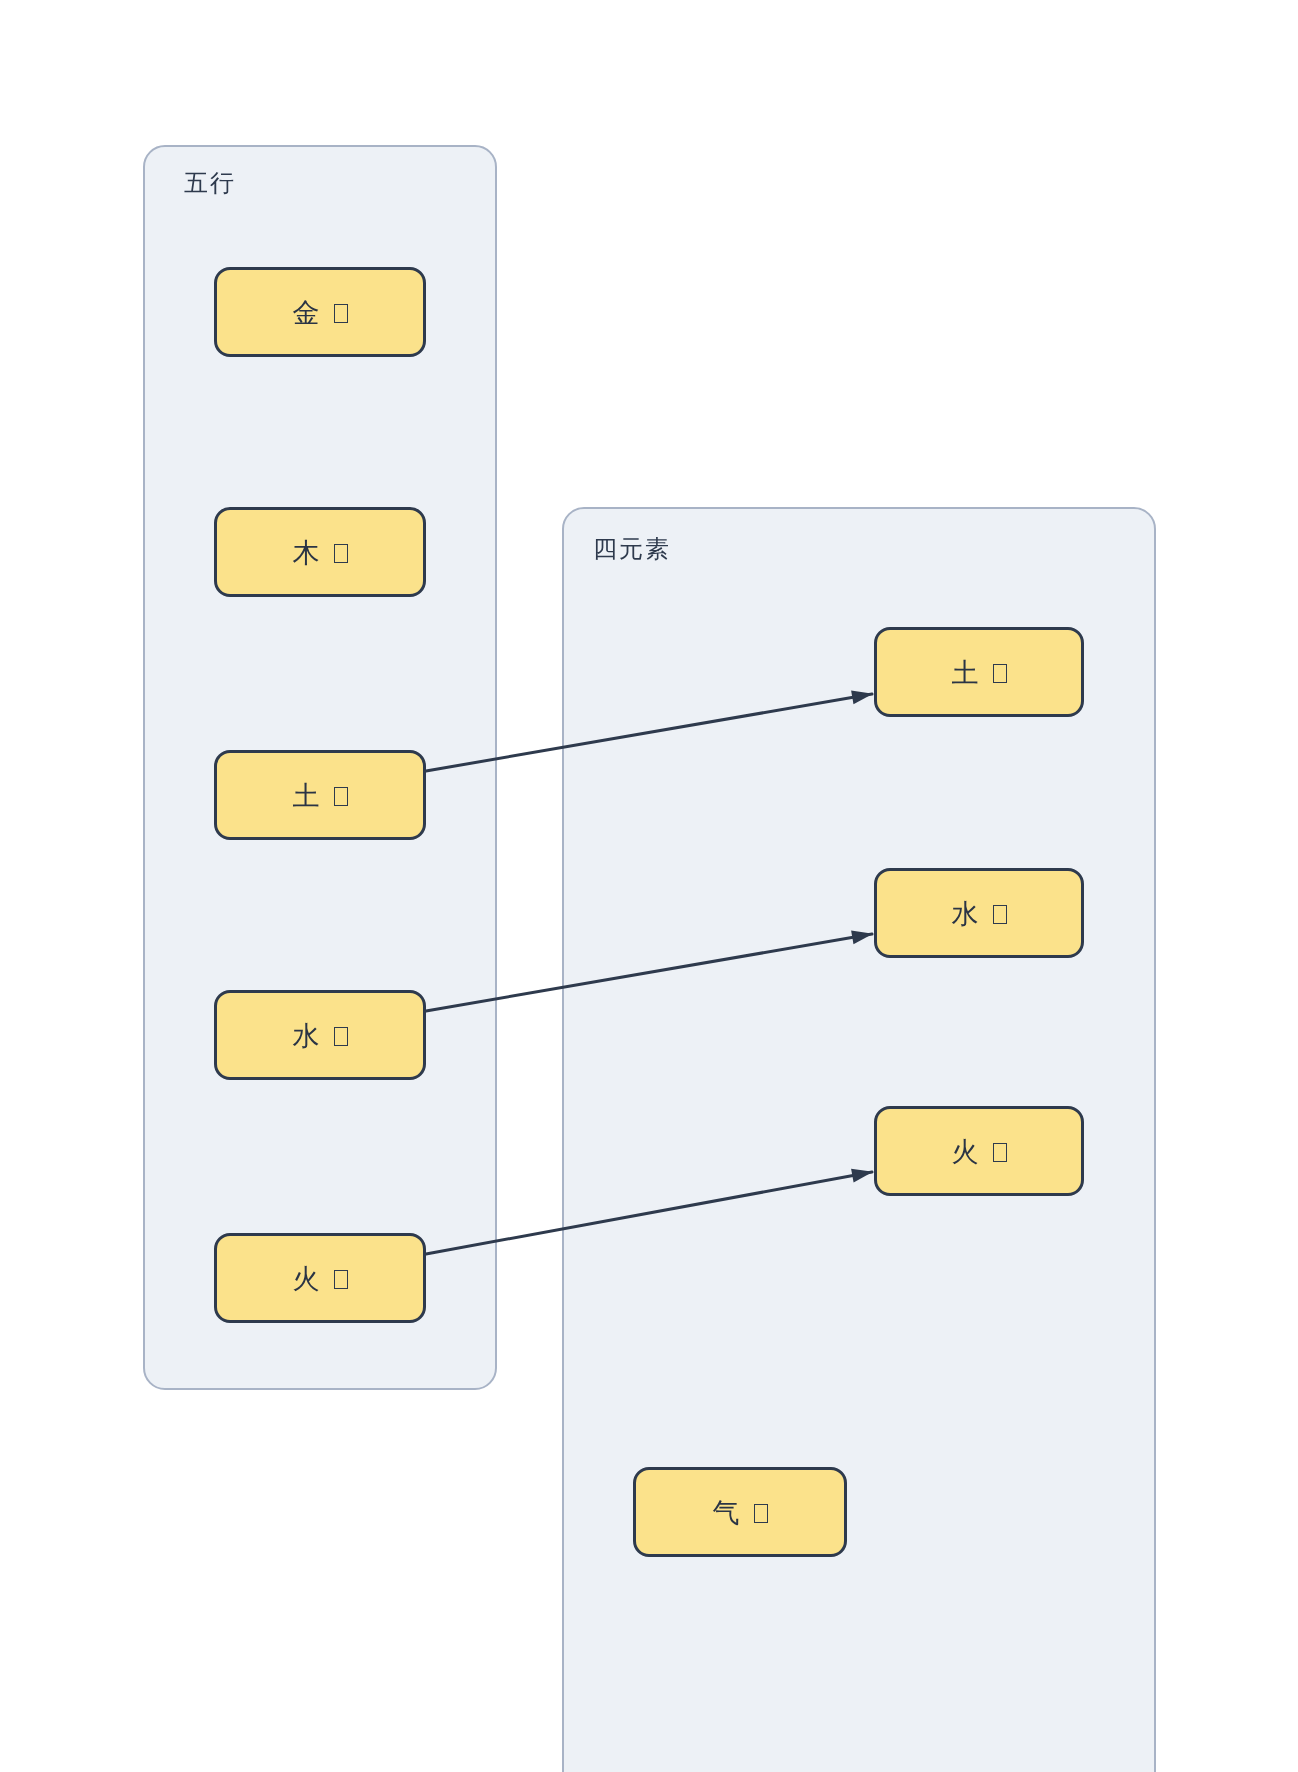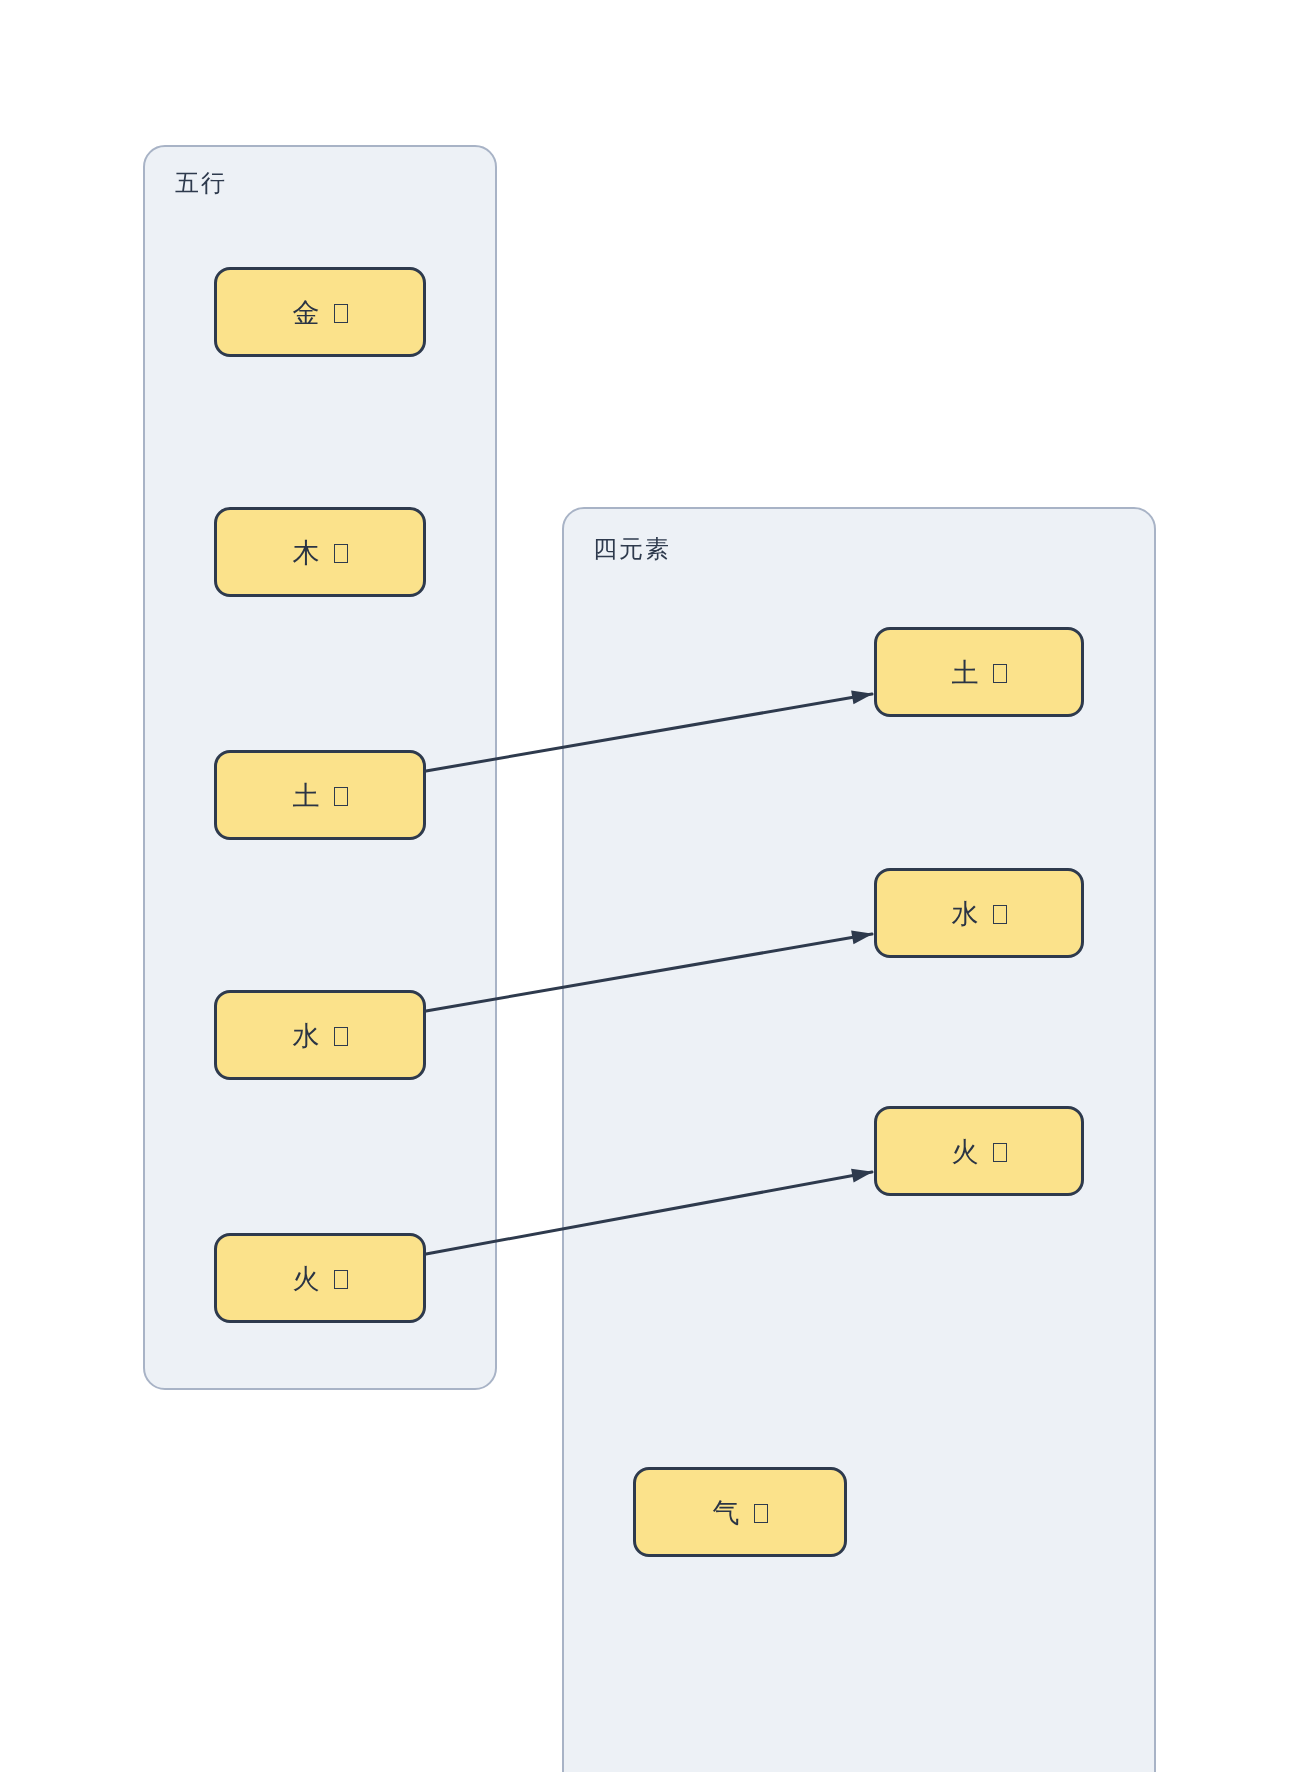--- a/index.html
+++ b/index.html
@@ -51,21 +51,21 @@
     left: 0; top: 0;
     pointer-events: none;
   }
 </style>
 </head>
 <body>
 
 <div class="canvas">
 
   <div class="panel" style="left:143px; top:145px; width:354px; height:1245px;">
-    <div class="panel-title" style="left:30px; top:20px;">五行</div>
+    <div class="panel-title" style="left:39px; top:20px;">五行</div>
   </div>
 
   <div class="panel" style="left:562px; top:507px; width:594px; height:1385px;">
     <div class="panel-title" style="left:29px; top:24px;">四元素</div>
   </div>
 
   <svg class="edges" width="1298" height="1772" viewBox="0 0 1298 1772">
     <defs>
       <marker id="arrowhead" markerUnits="userSpaceOnUse" markerWidth="26" markerHeight="20" refX="21" refY="9" orient="auto">
         <polygon points="1,2 22,9 1,16" fill="#2E3A4D"></polygon>

